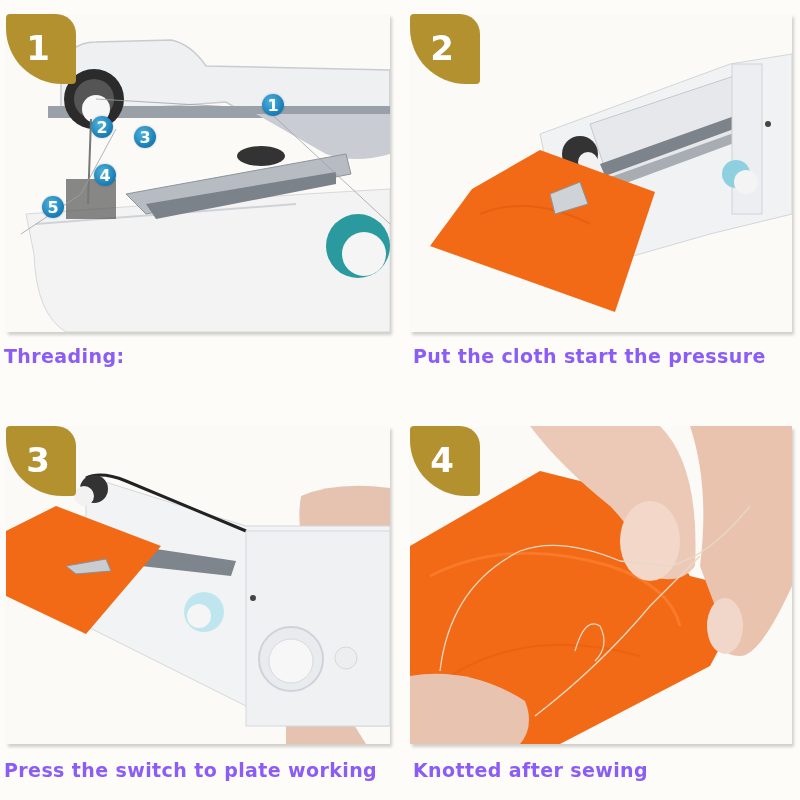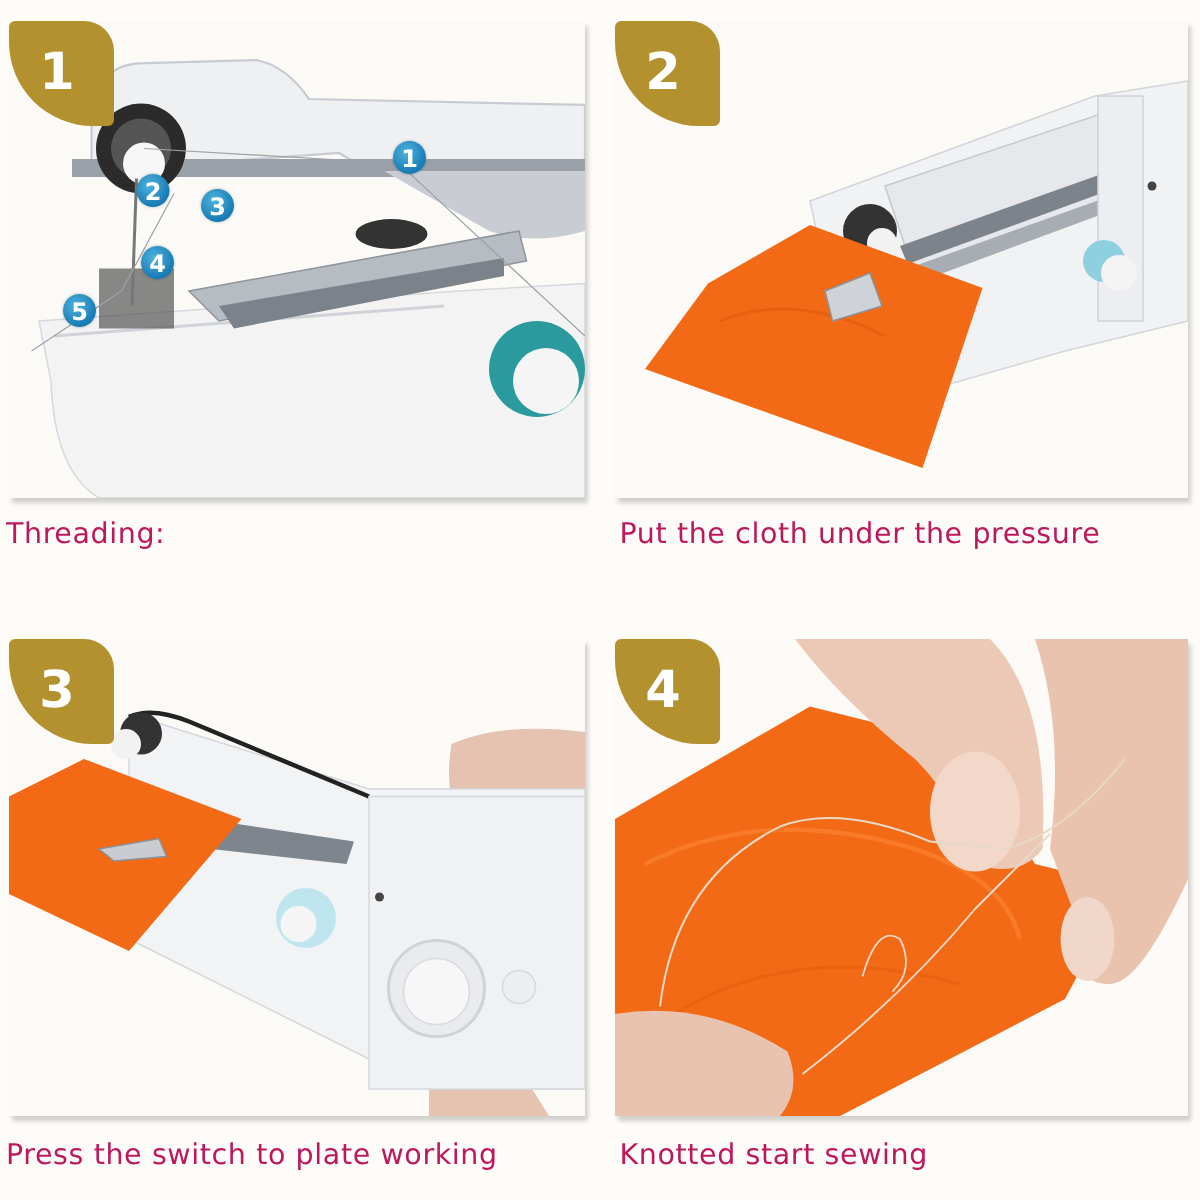--- a/index.html
+++ b/index.html
@@ -1,20 +1,20 @@
 <!DOCTYPE html>
 <html><head>
 <meta charset="utf-8">
 <style>
   html, body { margin:0; padding:0; }
   body { width:800px; height:800px; background:#fdfcf8; position:relative; overflow:hidden; font-family:"DejaVu Sans", sans-serif; }
   .panel { position:absolute; background:#fbfaf6; box-shadow: 2px 3px 3px rgba(0,0,0,0.18); overflow:hidden; }
   .badge { position:absolute; left:-2px; top:12px; width:70px; height:70px; background:#b3912f; border-radius: 4px 20px 4px 56px / 4px 20px 4px 56px; z-index:5; display:flex; align-items:center; justify-content:center; }
   .badge span { color:#fff; font-family:"DejaVu Sans", sans-serif; font-weight:bold; font-size:34px; margin-left:-6px; margin-top:-2px; }
-  .caption { position:absolute; color:#be185d; font-family:"DejaVu Sans", sans-serif; font-size:19px; line-height:28px; letter-spacing:0.4px; font-weight:400; }
+  .caption { position:absolute; color:#8b5cf6; font-family:"DejaVu Sans", sans-serif; font-size:19px; line-height:28px; letter-spacing:0.4px; font-weight:700; }
   .circ { display:inline-flex; width:19px; height:19px; border:1.5px solid #222; border-radius:50%; align-items:center; justify-content:center; font-size:14px; line-height:1; vertical-align:-2px; margin:0 1px; }
   .arrow { font-size:12px; margin:0 1px; }
   .marker { position:absolute; width:22px; height:22px; border-radius:50%; background:radial-gradient(circle at 40% 35%, #4fb3de, #177bb4 70%); color:#fff; font-weight:bold; font-size:16px; display:flex; align-items:center; justify-content:center; box-shadow:0 0 2px rgba(0,0,0,.3); z-index:4; }
   svg { position:absolute; left:0; top:0; }
 </style>
 </head>
 <body>
 
 <div class="panel" style="left:6px; top:14px; width:384px; height:318px;">
   <div class="badge" style="left:0; top:0;">
@@ -78,21 +78,21 @@
     <circle cx="178" cy="148" r="10" fill="#f2f2f2"></circle>
 
     <path d="M62 175 L130 136 L245 178 L205 298 L20 232 Z" fill="#f26a16"></path>
     <path d="M70 200 Q120 180 180 210" stroke="#e05a0c" stroke-width="2" fill="none" opacity=".6"></path>
 
     <path d="M140 180 L170 168 L178 190 L145 200 Z" fill="#cfd2d6" stroke="#8d9299"></path>
   </svg>
 </div>
 
 <div class="caption" style="left:413px; top:342px;">
-  <div>Put the cloth under the pressure</div>
+  <div>Put the cloth start the pressure</div>
 </div>
 
 <div class="panel" style="left:6px; top:426px; width:384px; height:318px;">
   <div class="badge" style="left:0; top:0;">
       <span>3</span>
     </div>
   <svg width="384" height="318" viewBox="0 0 384 318">
 
     <path d="M295 70 Q330 55 384 62 L384 140 L300 125 Q290 100 295 70 Z" fill="#e6c3b0"></path>
     <path d="M280 270 Q300 260 330 270 L360 318 L280 318 Z" fill="#e6c3b0"></path>
@@ -139,14 +139,14 @@
 
     <path d="M0 250 Q60 240 115 275 Q125 300 110 318 L0 318 Z" fill="#e8c4b0"></path>
 
     <path d="M30 245 Q40 160 110 125 Q150 110 210 135 L260 140 Q300 130 340 80" stroke="#e8d8c6" stroke-width="1.3" fill="none"></path>
     <path d="M125 290 Q190 240 240 180 Q270 150 290 130" stroke="#e8d8c6" stroke-width="1.3" fill="none"></path>
     <path d="M165 225 Q175 190 190 200 Q200 220 185 235" stroke="#e8d8c6" stroke-width="1.2" fill="none"></path>
   </svg>
 </div>
 
 <div class="caption" style="left:413px; top:756px;">
-  <div>Knotted start sewing</div>
+  <div>Knotted after sewing</div>
 </div>
 
 </body></html>

